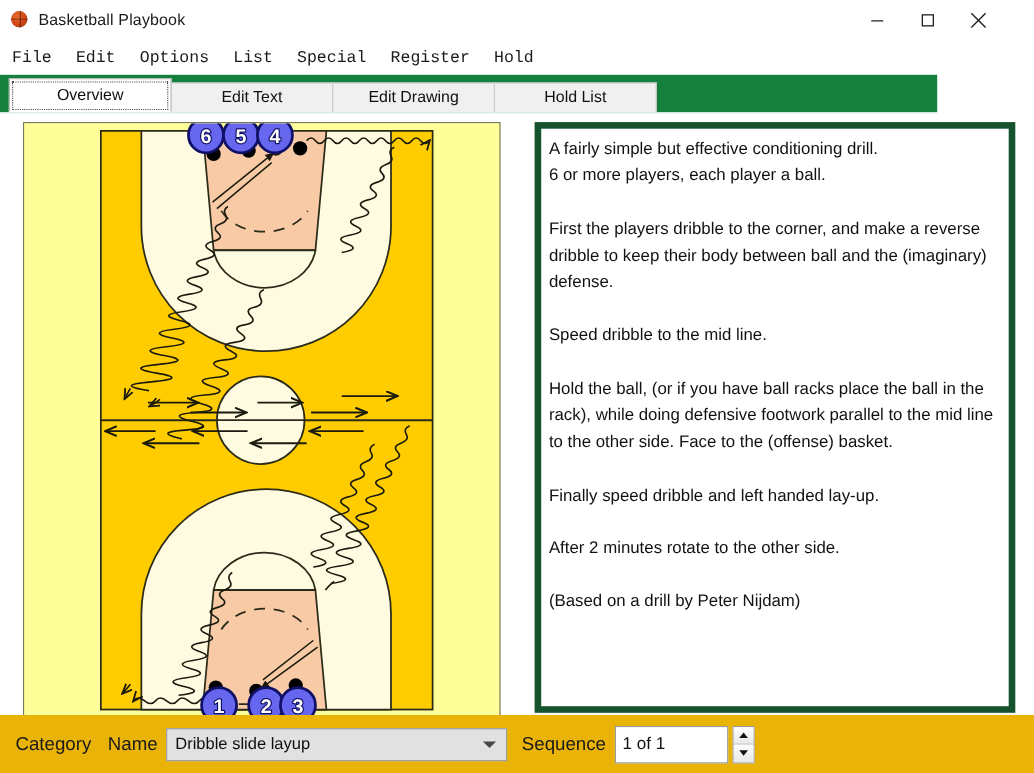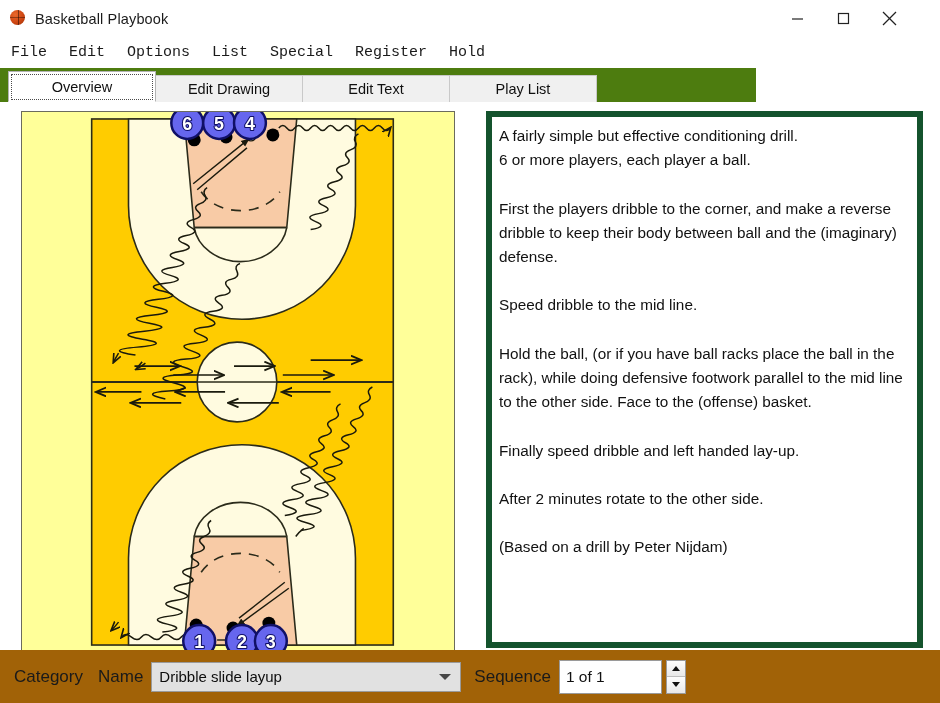--- a/index.html
+++ b/index.html
@@ -95,22 +95,22 @@
     padding: 2px 12px 2px 0;
     margin-right: 10px;
     white-space: nowrap;
     cursor: default;
   }
 
   
   #tabstrip {
     position: absolute;
     left: 0; top: 68px;
-    width: 756px; height: 35px;
-    background: #4d7c0f;
+    width: 852px; height: 35px;
+    background: #15803d;
   }
   #tabstrip .tabs-inner {
     position: absolute;
     left: 8px; top: 3px;
     display: flex;
     align-items: flex-end;
   }
   .tab {
     height: 27px;
     min-width: 148px;
@@ -184,21 +184,21 @@
     color: #111111;
     white-space: pre-wrap;
     margin: 0;
   }
 
   
   #bottombar {
     position: absolute;
     left: 0; top: 650px;
     width: 940px; height: 53px;
-    background: #a16207;
+    background: #eab308;
     display: flex;
     align-items: center;
   }
   .bb-label {
     font-size: 17px;
     color: #1a1a1a;
     white-space: nowrap;
   }
   #lbl-category { margin-left: 14px; }
   #lbl-name { margin-left: 15px; }
@@ -333,27 +333,27 @@
   <div class="menu-item">Hold</div>
 </div>
 
 <div id="tabstrip">
   <div class="tabs-inner">
     <div class="tab active">
       <span class="focus"></span>
       <span>Overview</span>
     </div>
     <div class="tab">
+      <span>Edit Text</span>
+    </div>
+    <div class="tab">
       <span>Edit Drawing</span>
     </div>
     <div class="tab">
-      <span>Edit Text</span>
-    </div>
-    <div class="tab">
-      <span>Play List</span>
+      <span>Hold List</span>
     </div>
   </div>
 </div>
 <div id="tab-underline"></div>
 
 <div id="content">
 
   <div id="court-panel">
     <svg id="court-svg" viewBox="0 0 434 542" preserveAspectRatio="none">
       <defs>

